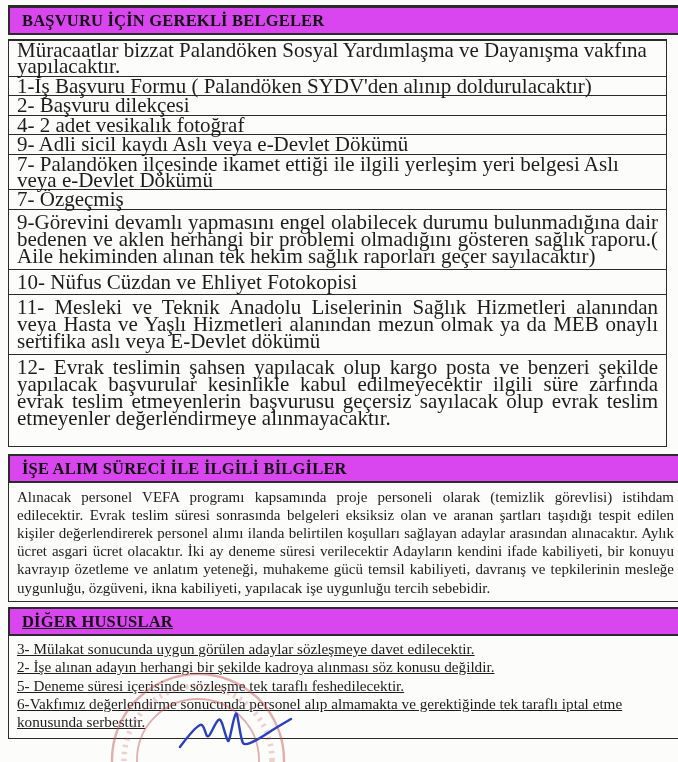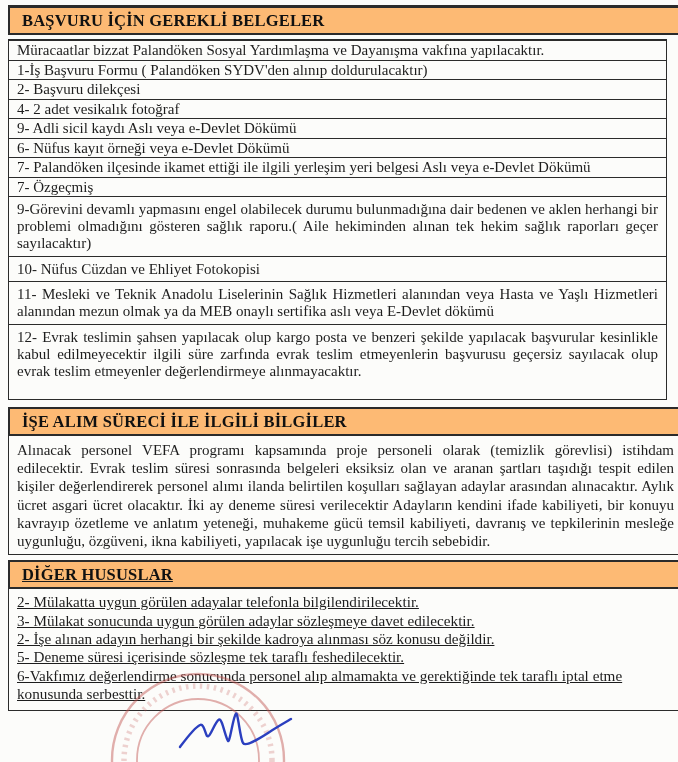--- a/index.html
+++ b/index.html
@@ -9,21 +9,21 @@
     font-family:"Liberation Serif", serif;
     color:#1d1d1d;
     position:relative;
     overflow:hidden;
   }
   .page { position:absolute; inset:0; }
 
   
   .sec-header {
     margin-left:8px;
-    background:#fdba74;
+    background:#d946ef;
     border-top:3px solid #2b2b2b;
     border-bottom:2px solid #2b2b2b;
     border-left:2px solid #2b2b2b;
     font-weight:bold;
     font-size:16.5px;
     line-height:17px;
     padding:4px 0 4px 12px;
     letter-spacing:0.2px;
     color:#111;
   }
@@ -34,21 +34,21 @@
     margin-left:8px;
     width:657px;
     border:1.6px solid #2b2b2b;
     box-sizing:content-box;
     background:transparent;
   }
   .rows-box { margin-top:4px; border-top:2px solid #2b2b2b; }
 
   .row {
     border-bottom:1.5px solid #2b2b2b;
-    font-size:15px;
+    font-size:21px;
     line-height:16px;
     padding:1px 8px 1.5px 8px;
   }
   .row:last-child { border-bottom:none; }
   .row.multi {
     line-height:17px;
     text-align:justify;
     padding-top:4px;
     padding-bottom:4px;
   }
@@ -92,38 +92,36 @@
   <div style="height:5px"></div>
 
   <div class="sec-header">BAŞVURU İÇİN GEREKLİ BELGELER</div>
 
   <div class="box rows-box">
     <div class="row">Müracaatlar bizzat Palandöken Sosyal Yardımlaşma ve Dayanışma vakfına yapılacaktır.</div>
     <div class="row">1-İş Başvuru Formu ( Palandöken SYDV'den alınıp doldurulacaktır)</div>
     <div class="row">2- Başvuru dilekçesi</div>
     <div class="row">4- 2 adet vesikalık fotoğraf</div>
     <div class="row">9- Adli sicil kaydı Aslı veya e-Devlet Dökümü</div>
-    <div class="row">6- Nüfus kayıt örneği veya e-Devlet Dökümü</div>
     <div class="row">7- Palandöken ilçesinde ikamet ettiği ile ilgili yerleşim yeri belgesi Aslı veya e-Devlet Dökümü</div>
     <div class="row">7- Özgeçmiş</div>
     <div class="row multi">9-Görevini devamlı yapmasını engel olabilecek durumu bulunmadığına dair bedenen ve aklen herhangi bir problemi olmadığını gösteren sağlık raporu.( Aile hekiminden alınan tek hekim sağlık raporları geçer sayılacaktır)</div>
     <div class="row tall">10- Nüfus Cüzdan ve Ehliyet Fotokopisi</div>
     <div class="row multi">11- Mesleki ve Teknik Anadolu Liselerinin Sağlık Hizmetleri alanından veya Hasta ve Yaşlı Hizmetleri alanından mezun olmak ya da MEB onaylı sertifika aslı veya E-Devlet dökümü</div>
     <div class="row multi pad-bottom">12- Evrak teslimin şahsen yapılacak olup kargo posta ve benzeri şekilde yapılacak başvurular kesinlikle kabul edilmeyecektir ilgili süre zarfında evrak teslim etmeyenlerin başvurusu geçersiz sayılacak olup evrak teslim etmeyenler değerlendirmeye alınmayacaktır.</div>
   </div>
 
   <div class="sec2-wrap">
     <div class="sec-header thin-top">İŞE ALIM SÜRECİ İLE İLGİLİ BİLGİLER</div>
     <div class="box para-box">Alınacak personel VEFA programı kapsamında proje personeli olarak (temizlik görevlisi) istihdam edilecektir. Evrak teslim süresi sonrasında belgeleri eksiksiz olan ve aranan şartları taşıdığı tespit edilen kişiler değerlendirerek personel alımı ilanda belirtilen koşulları sağlayan adaylar arasından alınacaktır. Aylık ücret asgari ücret olacaktır. İki ay deneme süresi verilecektir Adayların kendini ifade kabiliyeti, bir konuyu kavrayıp özetleme ve anlatım yeteneği, muhakeme gücü temsil kabiliyeti, davranış ve tepkilerinin mesleğe uygunluğu, özgüveni, ikna kabiliyeti, yapılacak işe uygunluğu tercih sebebidir.</div>
   </div>
 
   <div class="sec3-wrap">
     <div class="sec-header thin-top">DİĞER HUSUSLAR</div>
     <div class="box list-box">
-      <div class="list-item">2- Mülakatta uygun görülen adayalar telefonla bilgilendirilecektir.</div>
       <div class="list-item">3- Mülakat sonucunda uygun görülen adaylar sözleşmeye davet edilecektir.</div>
       <div class="list-item">2- İşe alınan adayın herhangi bir şekilde kadroya alınması söz konusu değildir.</div>
       <div class="list-item">5- Deneme süresi içerisinde sözleşme tek taraflı feshedilecektir.</div>
       <div class="list-item">6-Vakfımız değerlendirme sonucunda personel alıp almamakta ve gerektiğinde tek taraflı iptal etme konusunda serbesttir.</div>
     </div>
   </div>
 
   <svg class="stamp-svg" viewBox="0 0 196 116" xmlns="http://www.w3.org/2000/svg">
     <g stroke="#c0504d" fill="none" opacity="0.45">
       <circle cx="95" cy="114" r="86" stroke-width="2.4"></circle>

